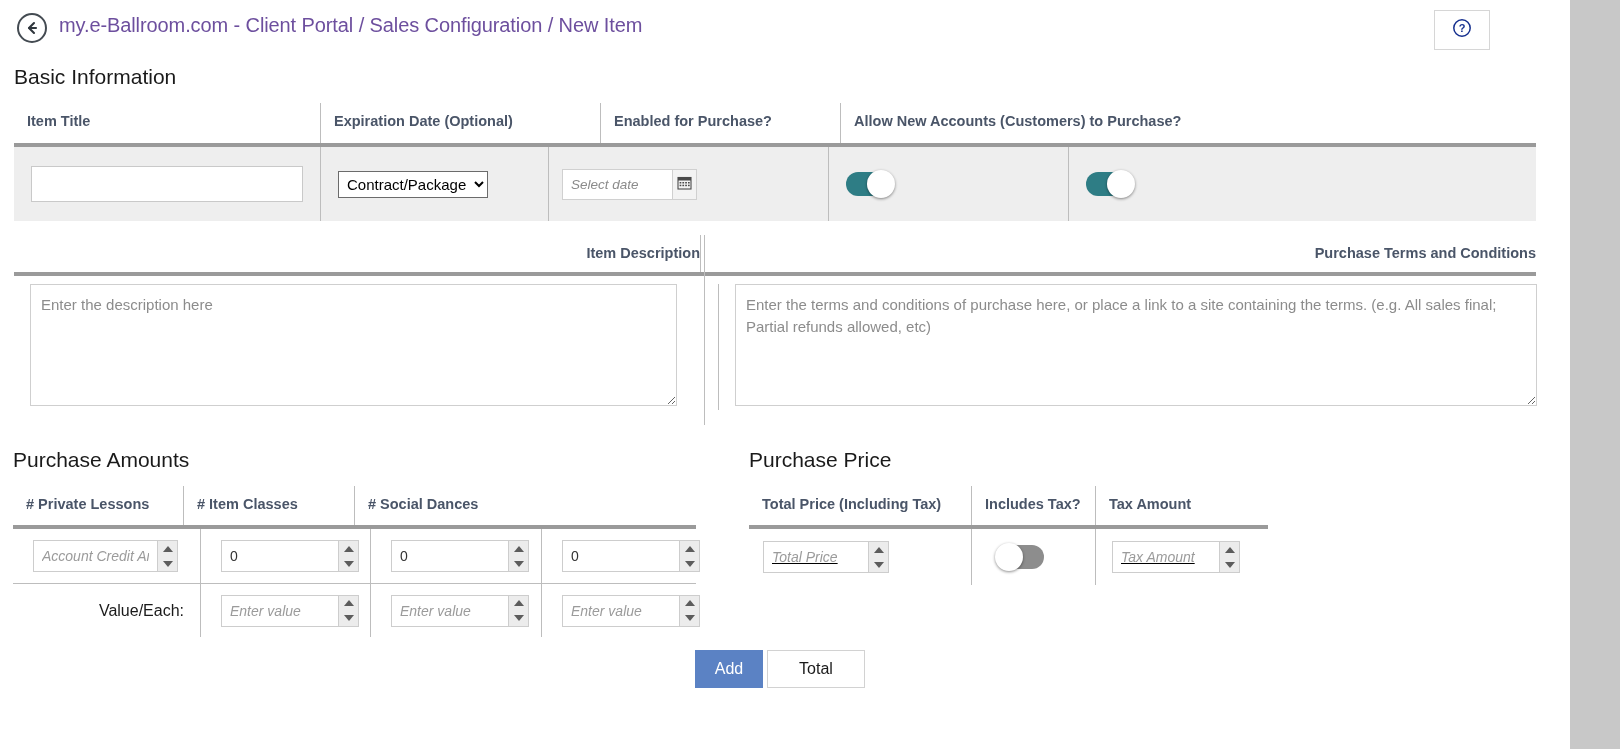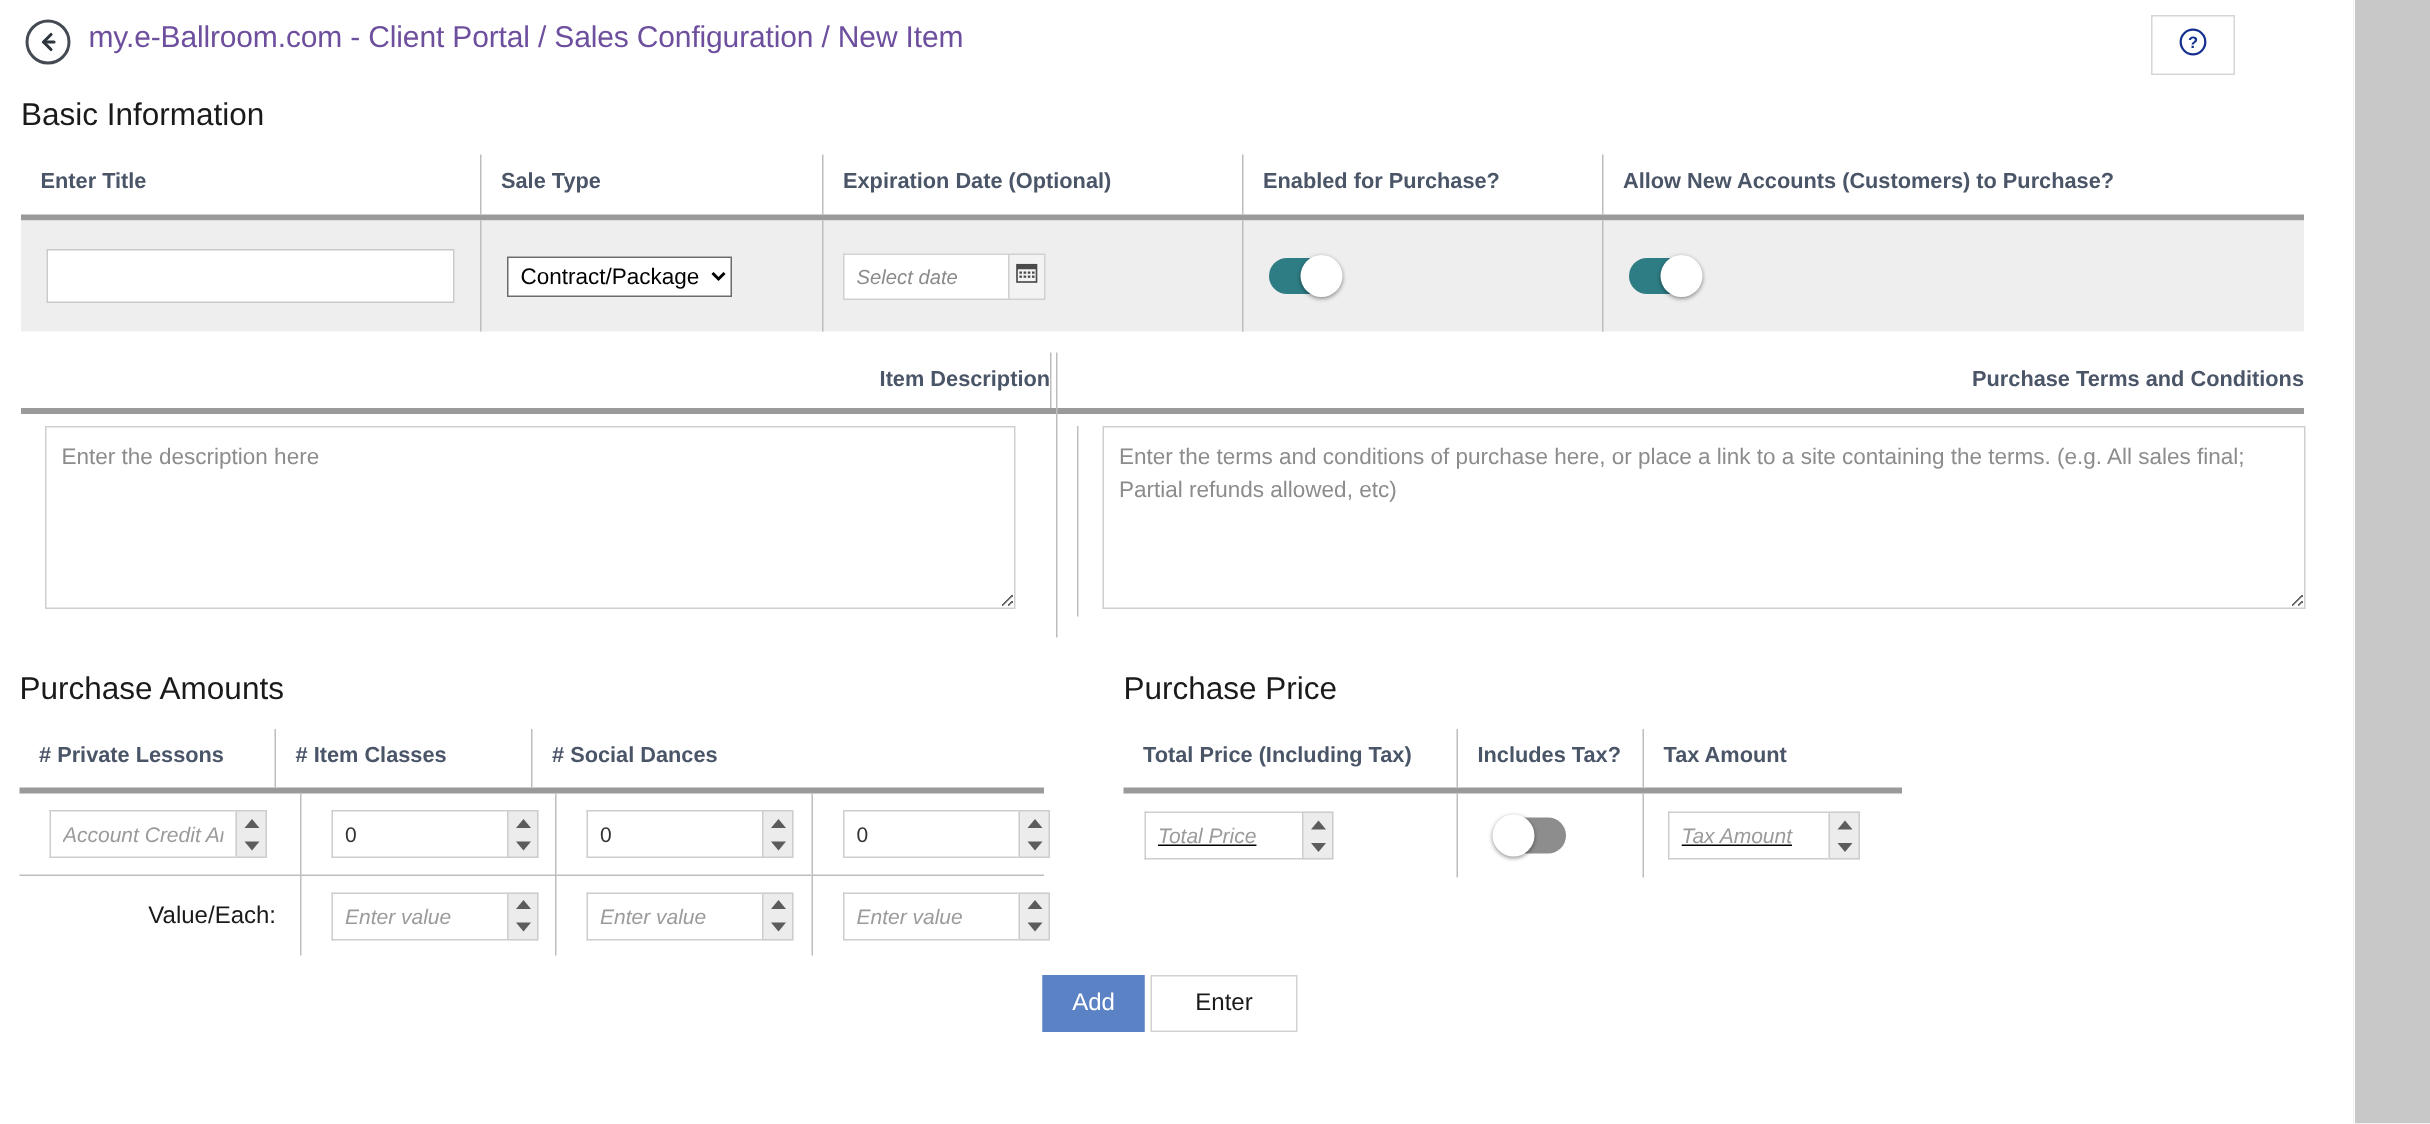--- a/index.html
+++ b/index.html
@@ -372,22 +372,21 @@
           <text x="10" y="14.3" text-anchor="middle" font-family="Liberation Sans, sans-serif" font-size="11" font-weight="bold" fill="#16308f">?</text>
         </svg>
       </span>
     </div>
   </div>
 
   <h2 class="section-title" id="basic-title">Basic Information</h2>
 
   <div id="basic-table">
     <div class="thead">
-      <div class="th" style="width:306px">Enter Title</div>
-      <div class="th" style="width:228px">Sale Type</div>
+      <div class="th" style="width:306px">Item Title</div>
       <div class="th" style="width:280px">Expiration Date (Optional)</div>
       <div class="th" style="width:240px">Enabled for Purchase?</div>
       <div class="th" style="width:468px">Allow New Accounts (Customers) to Purchase?</div>
     </div>
 
     <div class="basic-row">
       <div class="basic-cell" style="width:306px">
         <input class="text-input" style="width: 272px;" type="text" placeholder="">
       </div>
 
@@ -607,18 +606,18 @@
                 <span class="arrow-down"></span>
               </div>
           </div>
         </div>
       </div>
     </div>
   </div>
 
   <div id="btn-bar">
     <div class="btn btn-primary">Add</div>
-    <div class="btn btn-secondary">Enter</div>
+    <div class="btn btn-secondary">Total</div>
   </div>
 
 </div>
 
 <div id="scrollbar"></div>
 
 </body></html>

